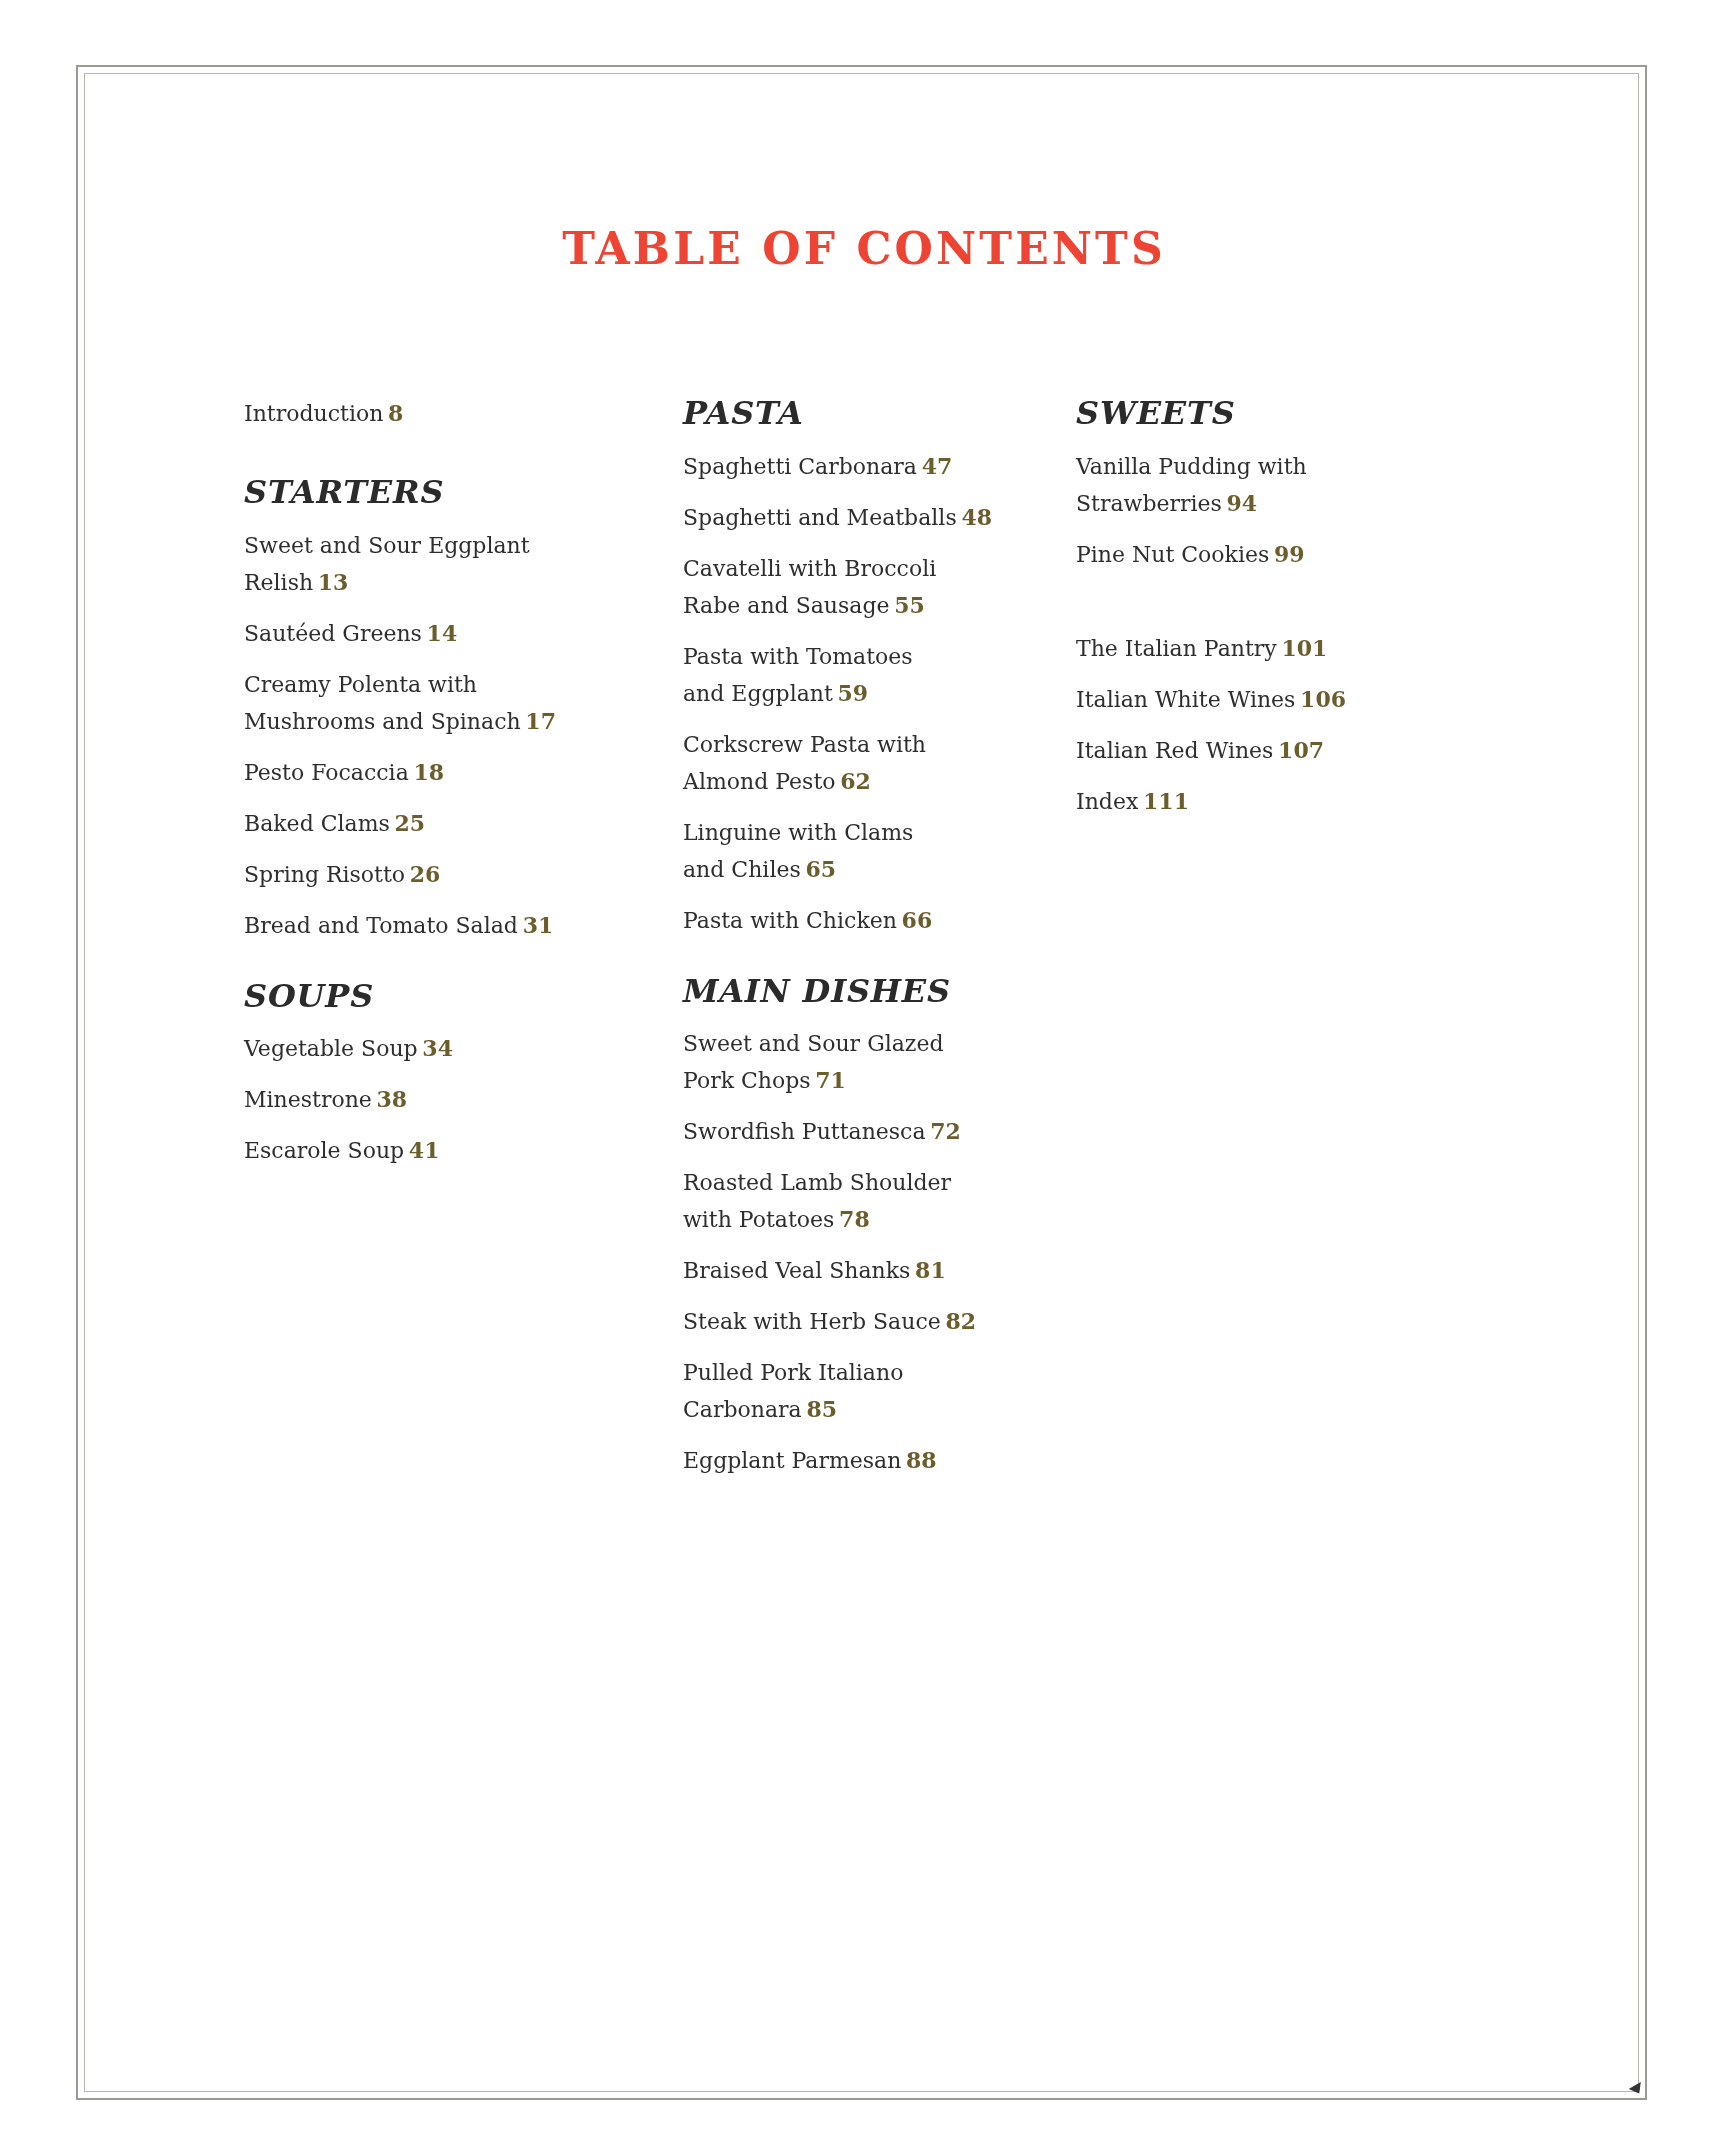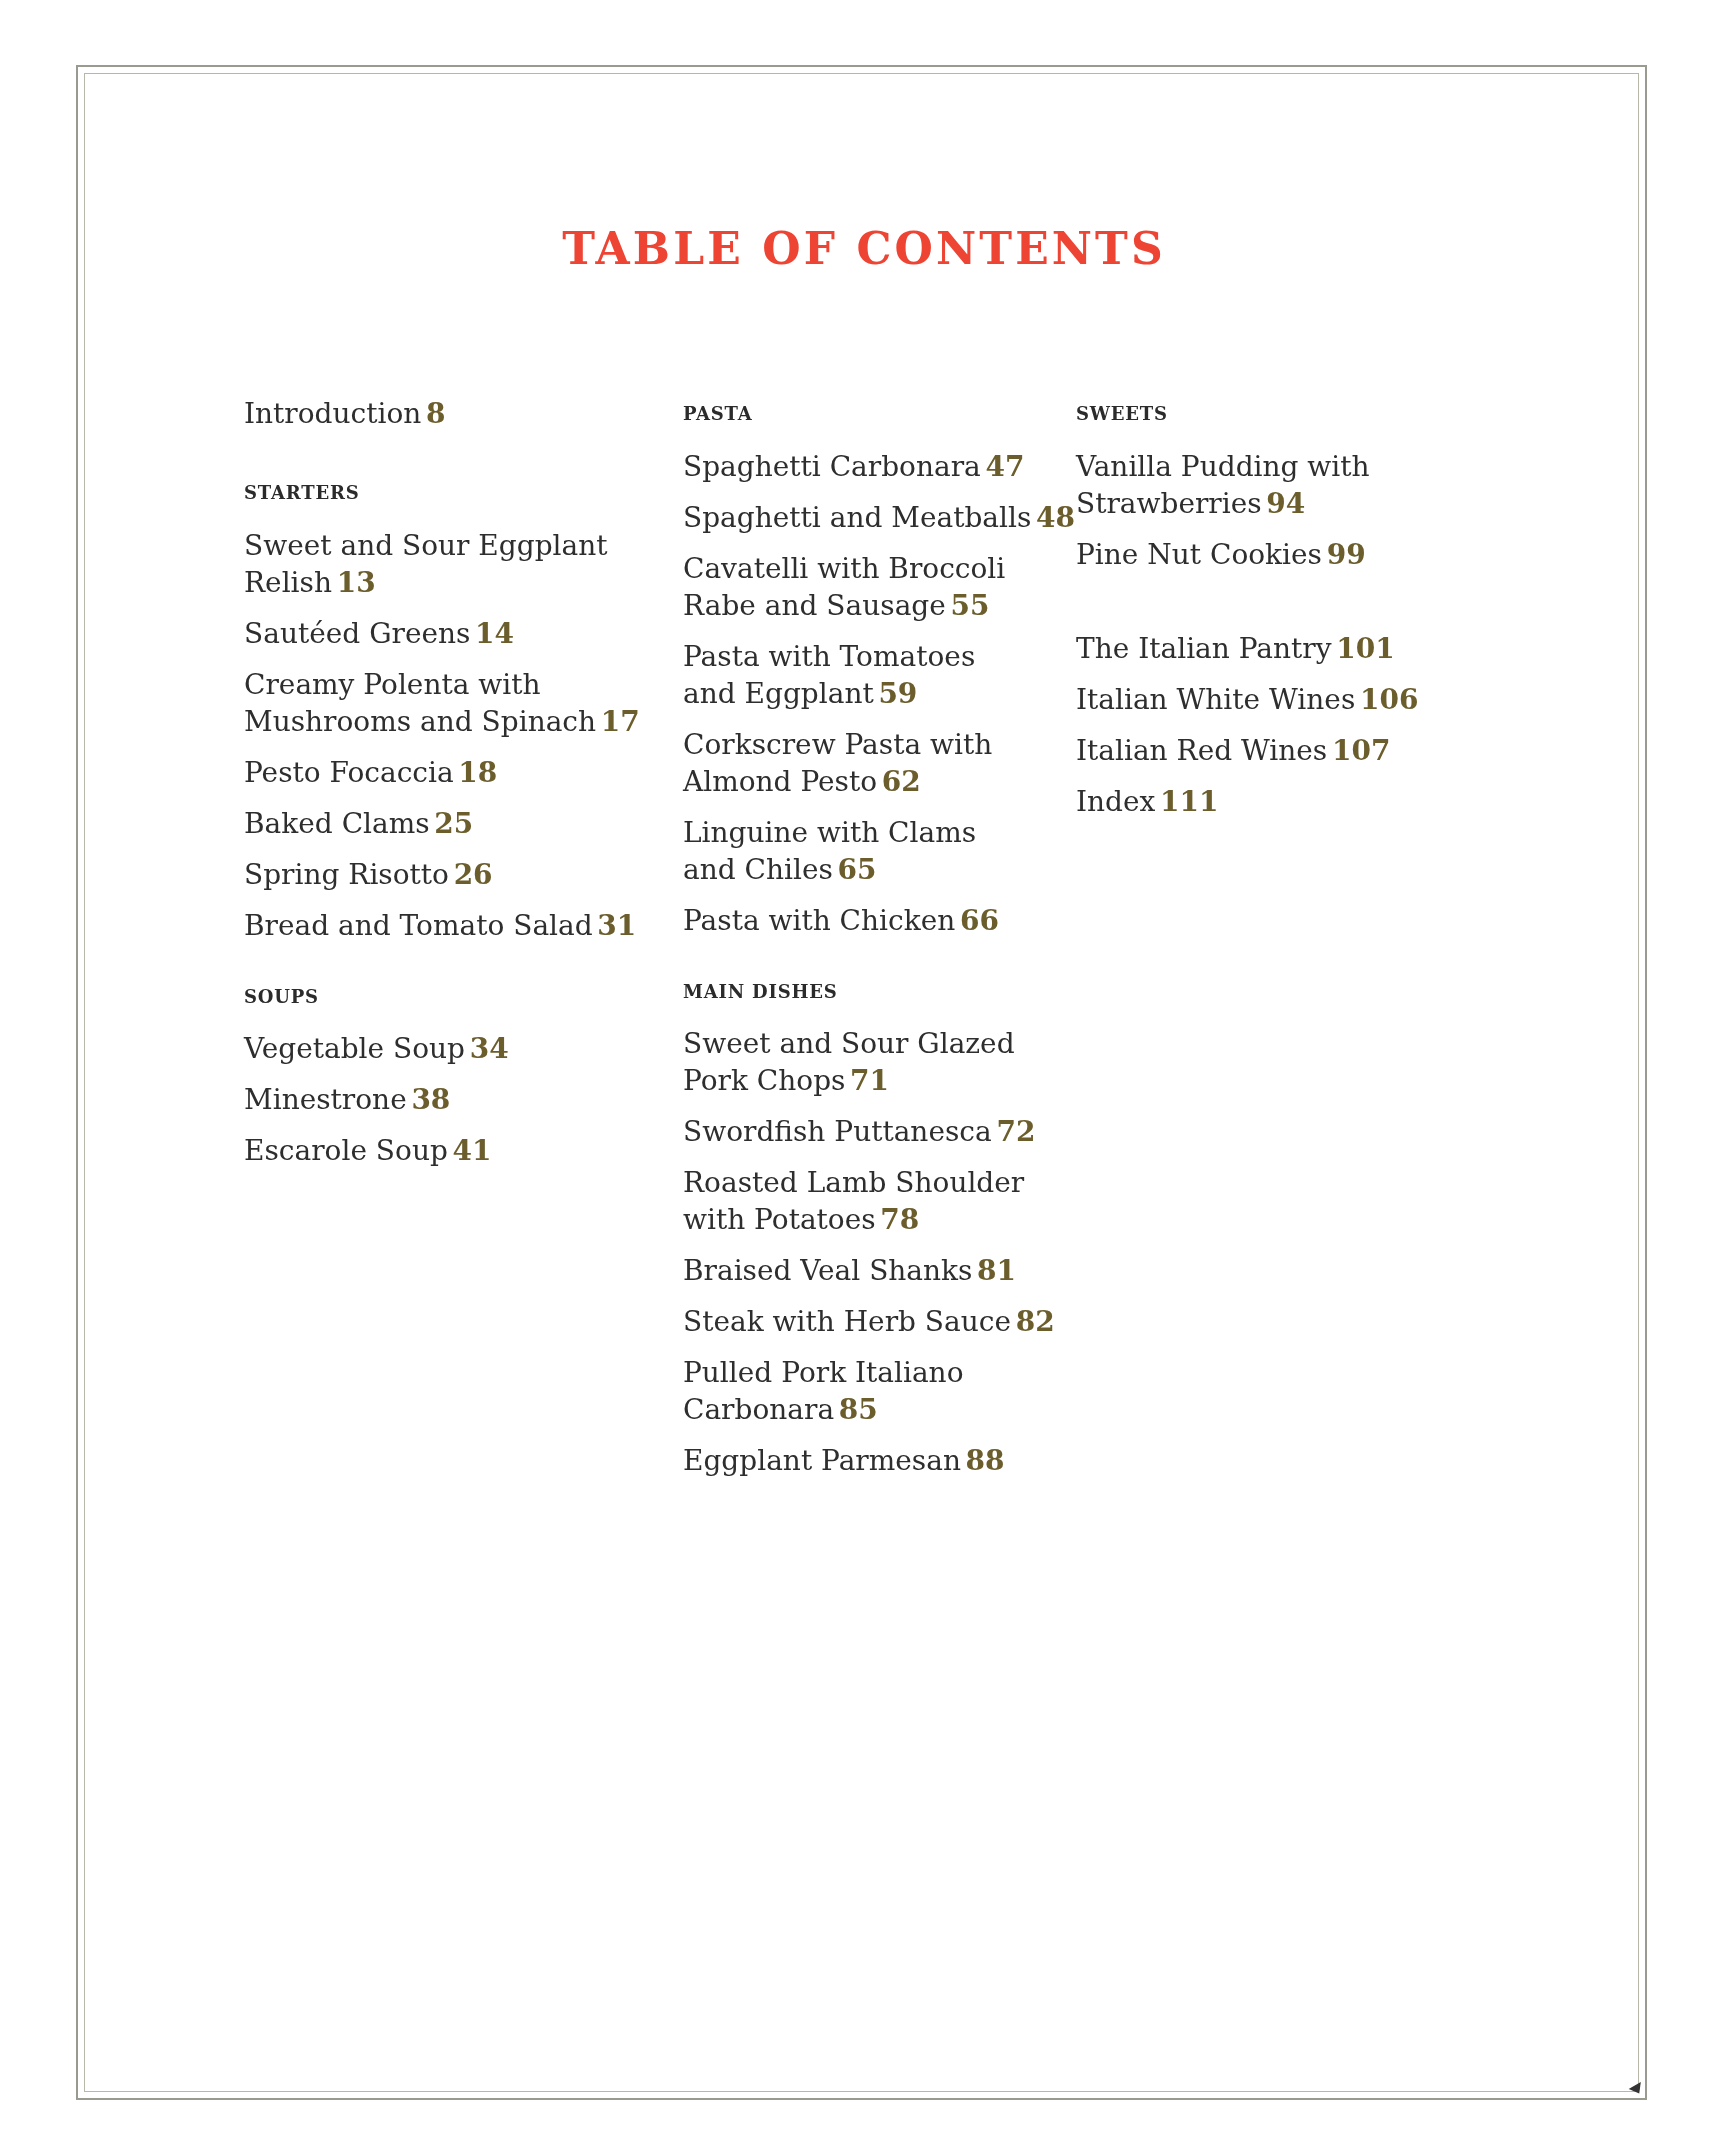--- a/index.html
+++ b/index.html
@@ -50,29 +50,30 @@
       position: absolute;
       top: 395px;
       width: 436px;
     }
     .col-1 { left: 244px; }
     .col-2 { left: 683px; }
     .col-3 { left: 1076px; }
 
     .section-heading {
       font-weight: bold;
-      font-size: 18px;
+      font-size: 32px;
       letter-spacing: 0.8px;
       color: #2b2b2b;
       margin: 0 0 15.6px 0;
       line-height: 37px;
+      font-style: italic;
     }
     .section { margin-bottom: 34px; }
     .entry {
-      font-size: 28px;
+      font-size: 22px;
       line-height: 37px;
       margin: 0 0 14px 0;
       color: #2e2e2e;
       cursor: pointer;
     }
     .entry .page {
       font-weight: bold;
       color: #6b5d2c;
       margin-left: 4.7px;
     }

